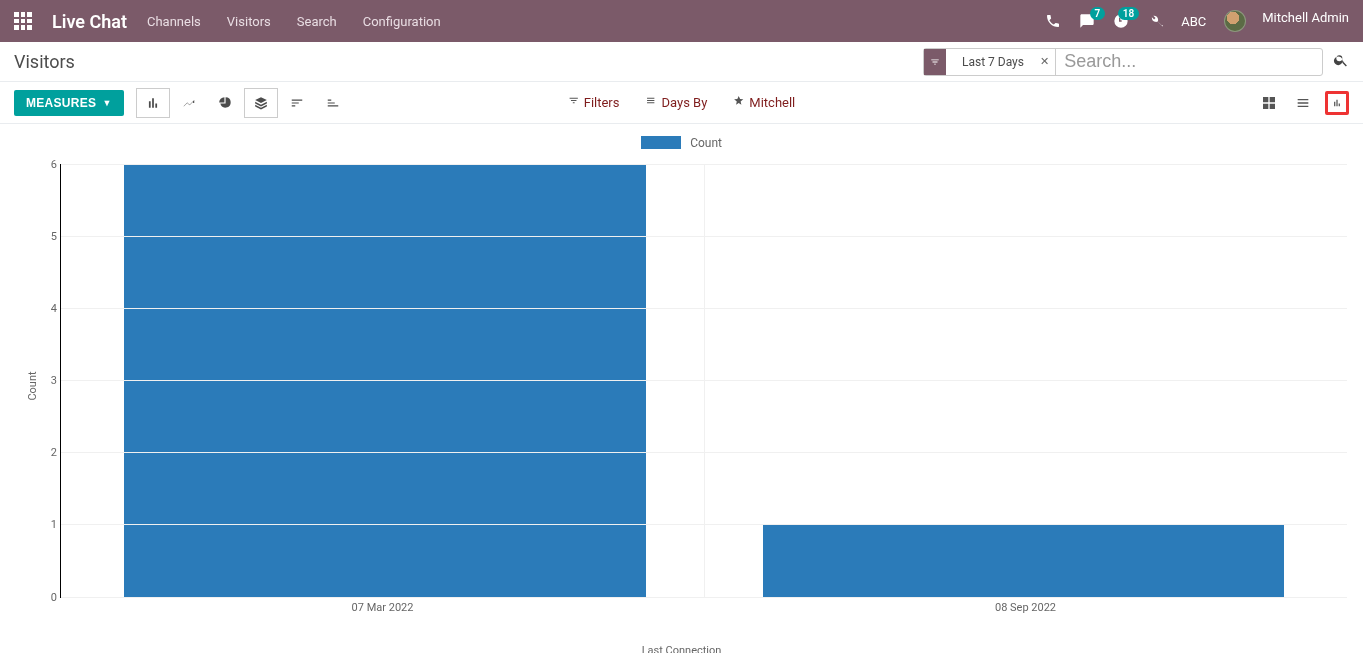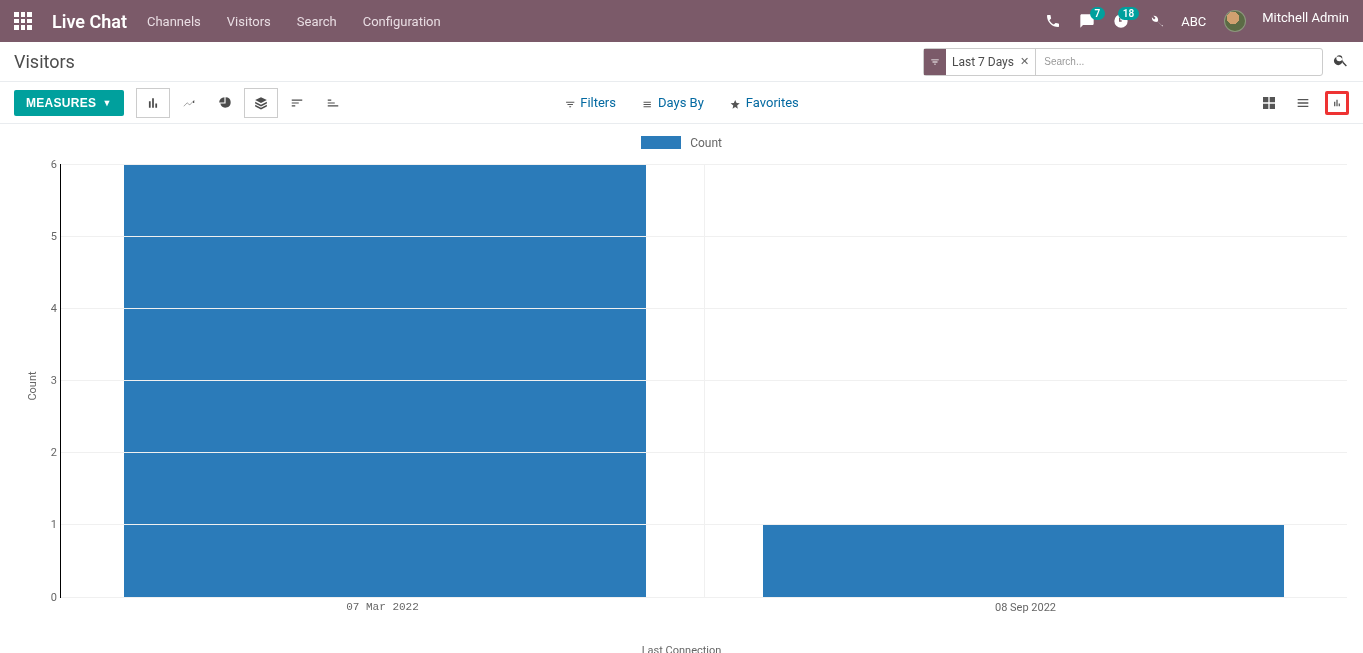--- a/index.html
+++ b/index.html
@@ -60,24 +60,24 @@
   }
   .facet {
     display: flex; align-items: center; height: 100%;
     border-right: 1px solid #ccc;
   }
   .facet-icon {
     background: #7b5a69; color: #fff; display: flex; align-items: center; justify-content: center;
     width: 22px; height: 100%;
   }
   .facet-icon svg { width: 10px; height: 10px; fill: #fff; }
-  .facet-label { padding: 0 6px; font-size: 12px; color: #4c4c4c; }
+  .facet-label { padding: 0 16px; font-size: 12px; color: #4c4c4c; }
   .facet-remove { cursor: pointer; padding-right: 6px; color: #666; font-size: 11px; }
   .search-input {
-    border: none; outline: none; padding: 0 8px; flex: 1; font-size: 10px; height: 100%;
+    border: none; outline: none; padding: 0 8px; flex: 1; font-size: 18px; height: 100%;
     color: #0369a1;
   }
   .search-input::placeholder { color: #999; }
   .search-btn { margin-left: 10px; cursor: pointer; }
   .search-btn svg { width: 16px; height: 16px; fill: #444; }
 
   
   .controls-row {
     display: flex; align-items: center; height: 42px;
     padding: 0 14px; border-bottom: 1px solid #e9ecef;
@@ -95,21 +95,21 @@
     width: 34px; height: 30px; display: flex; align-items: center; justify-content: center;
     cursor: pointer; border: 1px solid transparent; margin-right: 2px;
   }
   .tool-btn svg { width: 14px; height: 14px; fill: #4c4c4c; }
   .tool-btn.active { border: 1px solid #ccc; background: #fff; }
   .center-controls {
     position: absolute; left: 50%; transform: translateX(-50%);
     display: flex; gap: 26px; align-items: center;
   }
   .center-controls .filter-link {
-    display: flex; align-items: flex-end; gap: 5px; color: #0369a1; font-size: 13px; cursor: pointer;
+    display: flex; align-items: flex-start; gap: 5px; color: #7f1d1d; font-size: 13px; cursor: pointer;
   }
   .center-controls svg { width: 11px; height: 11px; fill: #555; }
   .view-switcher { margin-left: auto; display: flex; align-items: center; gap: 10px; }
   .view-switcher .view-btn { cursor: pointer; display:flex;align-items:center;justify-content:center;width:24px;height:24px;}
   .view-switcher .view-btn svg { width: 16px; height: 16px; fill: #555; }
   .view-highlight { border: 3px solid #e33; padding: 2px 4px; border-radius: 2px; }
 
   
   .chart-container { position: relative; width: 100%; height: calc(653px - 42px - 40px - 42px); padding: 10px 10px 0 10px; }
   .legend { text-align: center; margin-bottom: 6px; }
@@ -257,21 +257,21 @@
     <div class="filter-link">
       <svg viewBox="0 0 24 24">
           <path d="M4 6h16v2H4zm0 5h16v2H4zm0 5h16v2H4z"></path>
         </svg>
       <span>Days By</span>
     </div>
     <div class="filter-link">
       <svg viewBox="0 0 24 24">
           <path d="M12 17.3L6.2 21l1.6-6.8L2 9.3l7-.6L12 2l3 6.7 7 .6-5.8 4.9L17.8 21z"></path>
         </svg>
-      <span>Favorites</span>
+      <span>Mitchell</span>
     </div>
   </div>
 
   <div class="view-switcher">
     <div class="view-btn">
       <svg viewBox="0 0 24 24">
           <path d="M3 3h8v8H3zM13 3h8v8h-8zM3 13h8v8H3zM13 13h8v8h-8z"></path>
         </svg>
     </div>
     <div class="view-btn">
@@ -310,18 +310,18 @@
         <div class="gridline" style="top: 66.6667%;"></div>
         <div class="tick" style="bottom: 33.3333%;">2</div>
         <div class="gridline" style="top: 50%;"></div>
         <div class="tick" style="bottom: 50%;">3</div>
         <div class="gridline" style="top: 33.3333%;"></div>
         <div class="tick" style="bottom: 66.6667%;">4</div>
         <div class="gridline" style="top: 16.6667%;"></div>
         <div class="tick" style="bottom: 83.3333%;">5</div>
         <div class="gridline" style="top: 0%;"></div>
         <div class="tick" style="bottom: 100%;">6</div>
-        <div class="x-tick" style="left: 25%; font-family: Liberation Mono, monospace;">07 Mar 2022</div>
+        <div class="x-tick" style="left: 25%;">07 Mar 2022</div>
         <div class="x-tick" style="left: 75%;">08 Sep 2022</div>
       </div>
   </div>
   <div class="x-axis-title">Last Connection</div>
 </div>
 
 </body></html>

